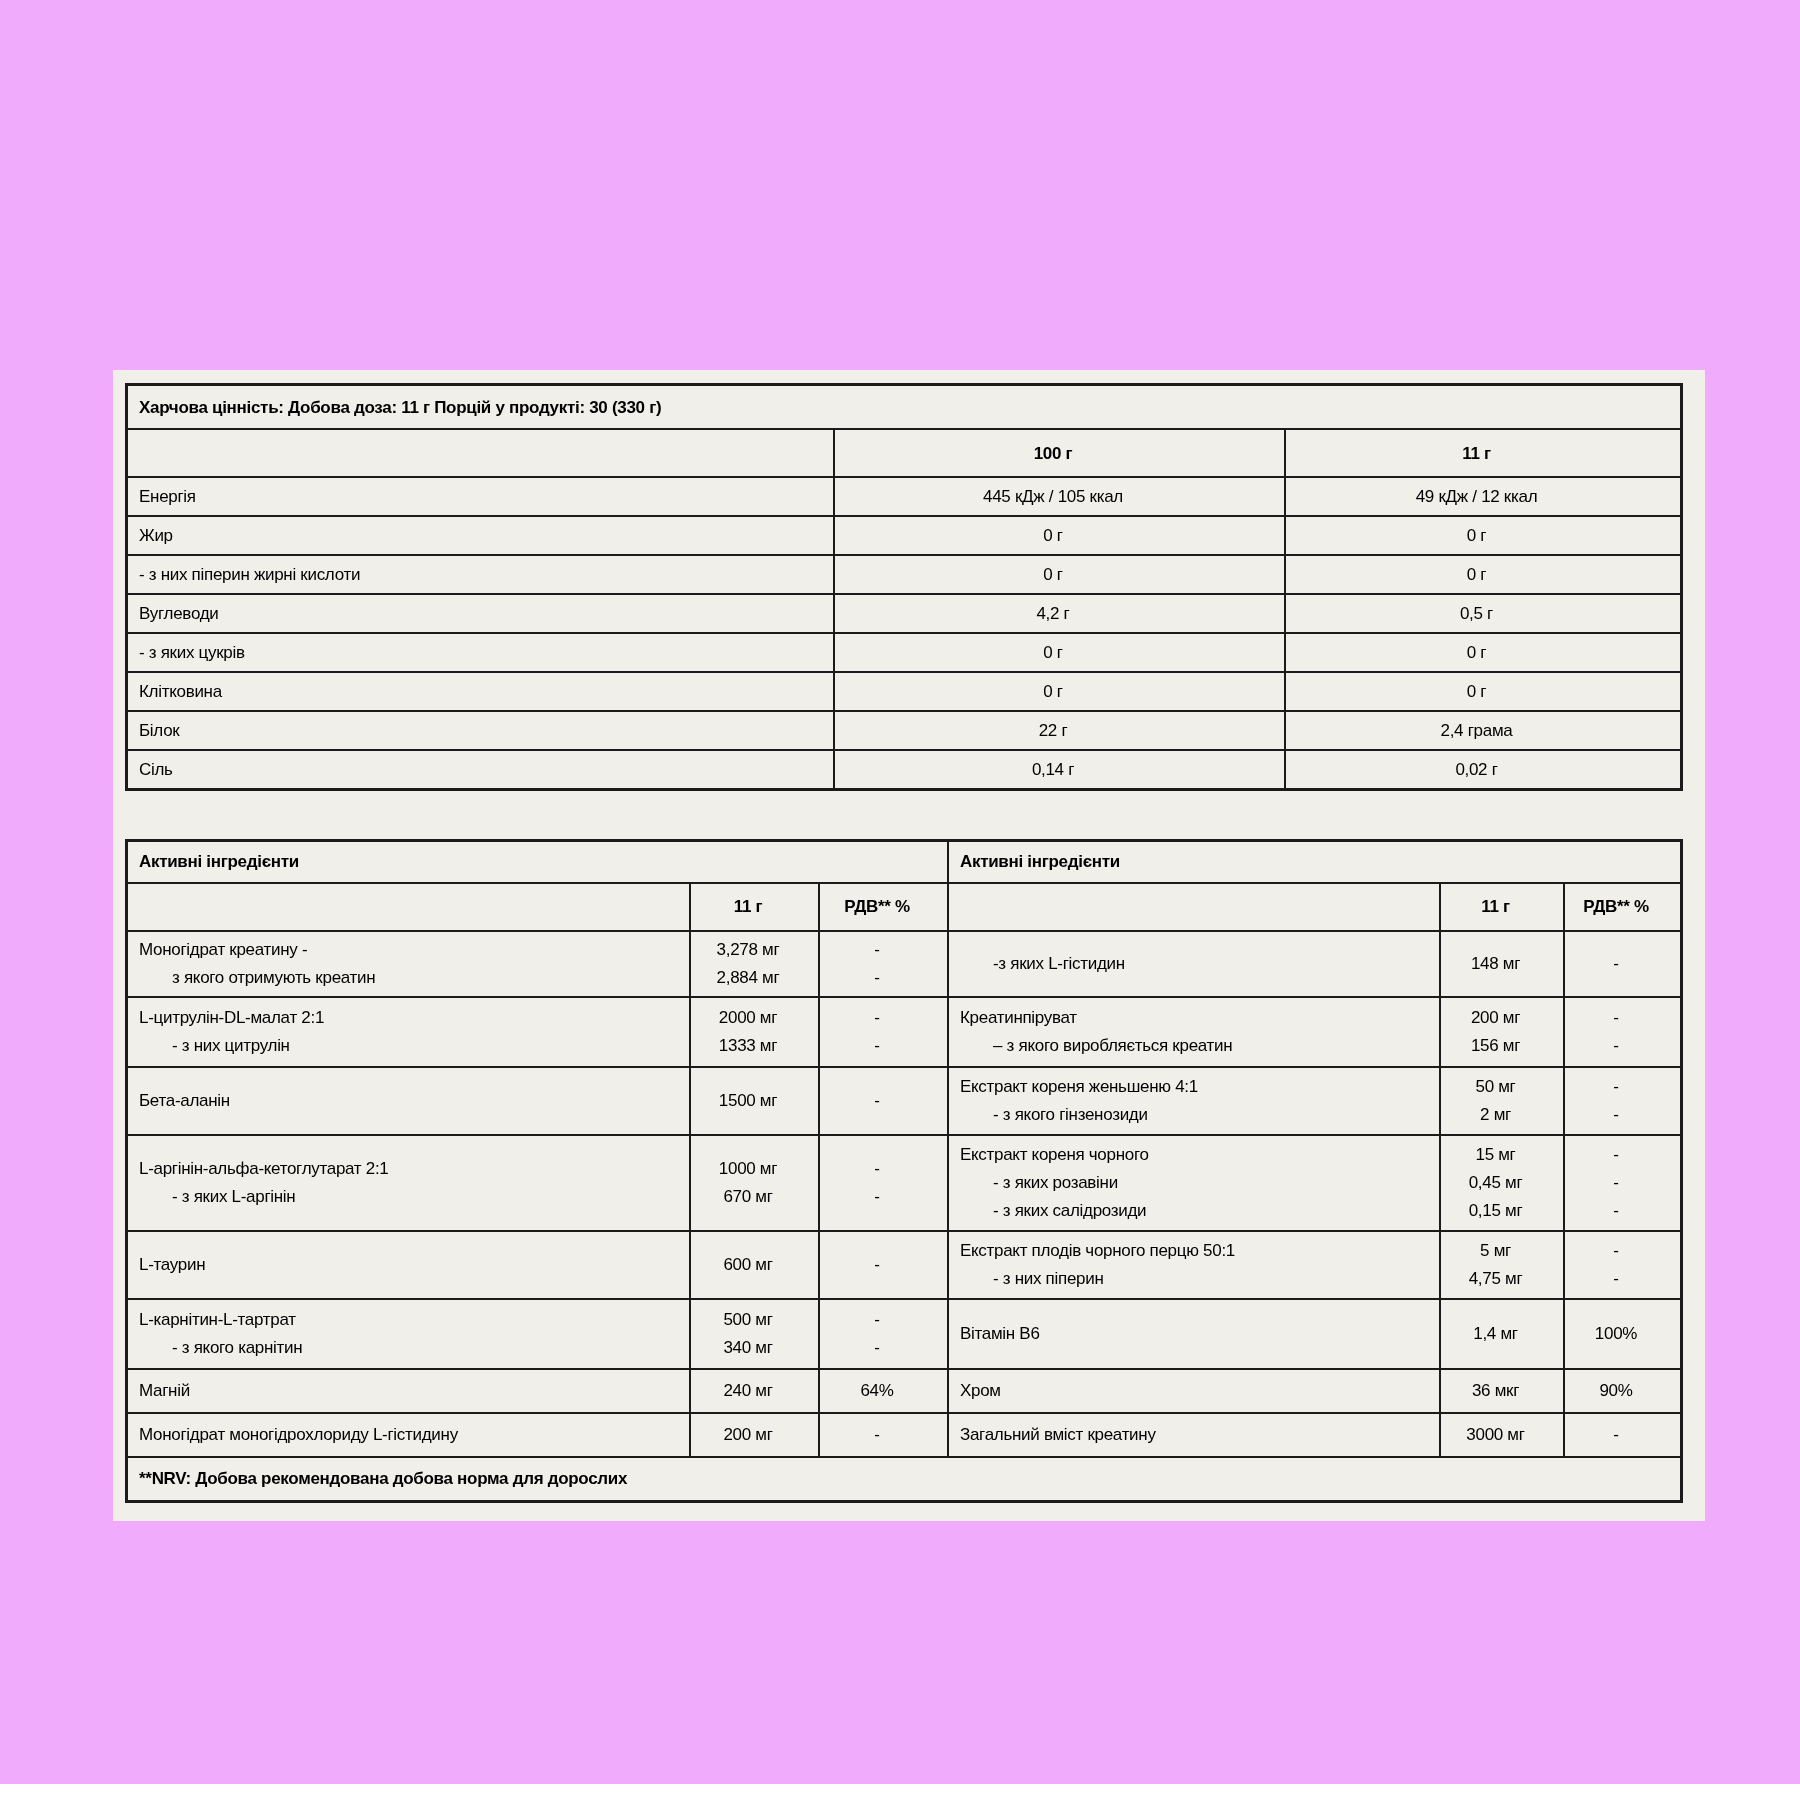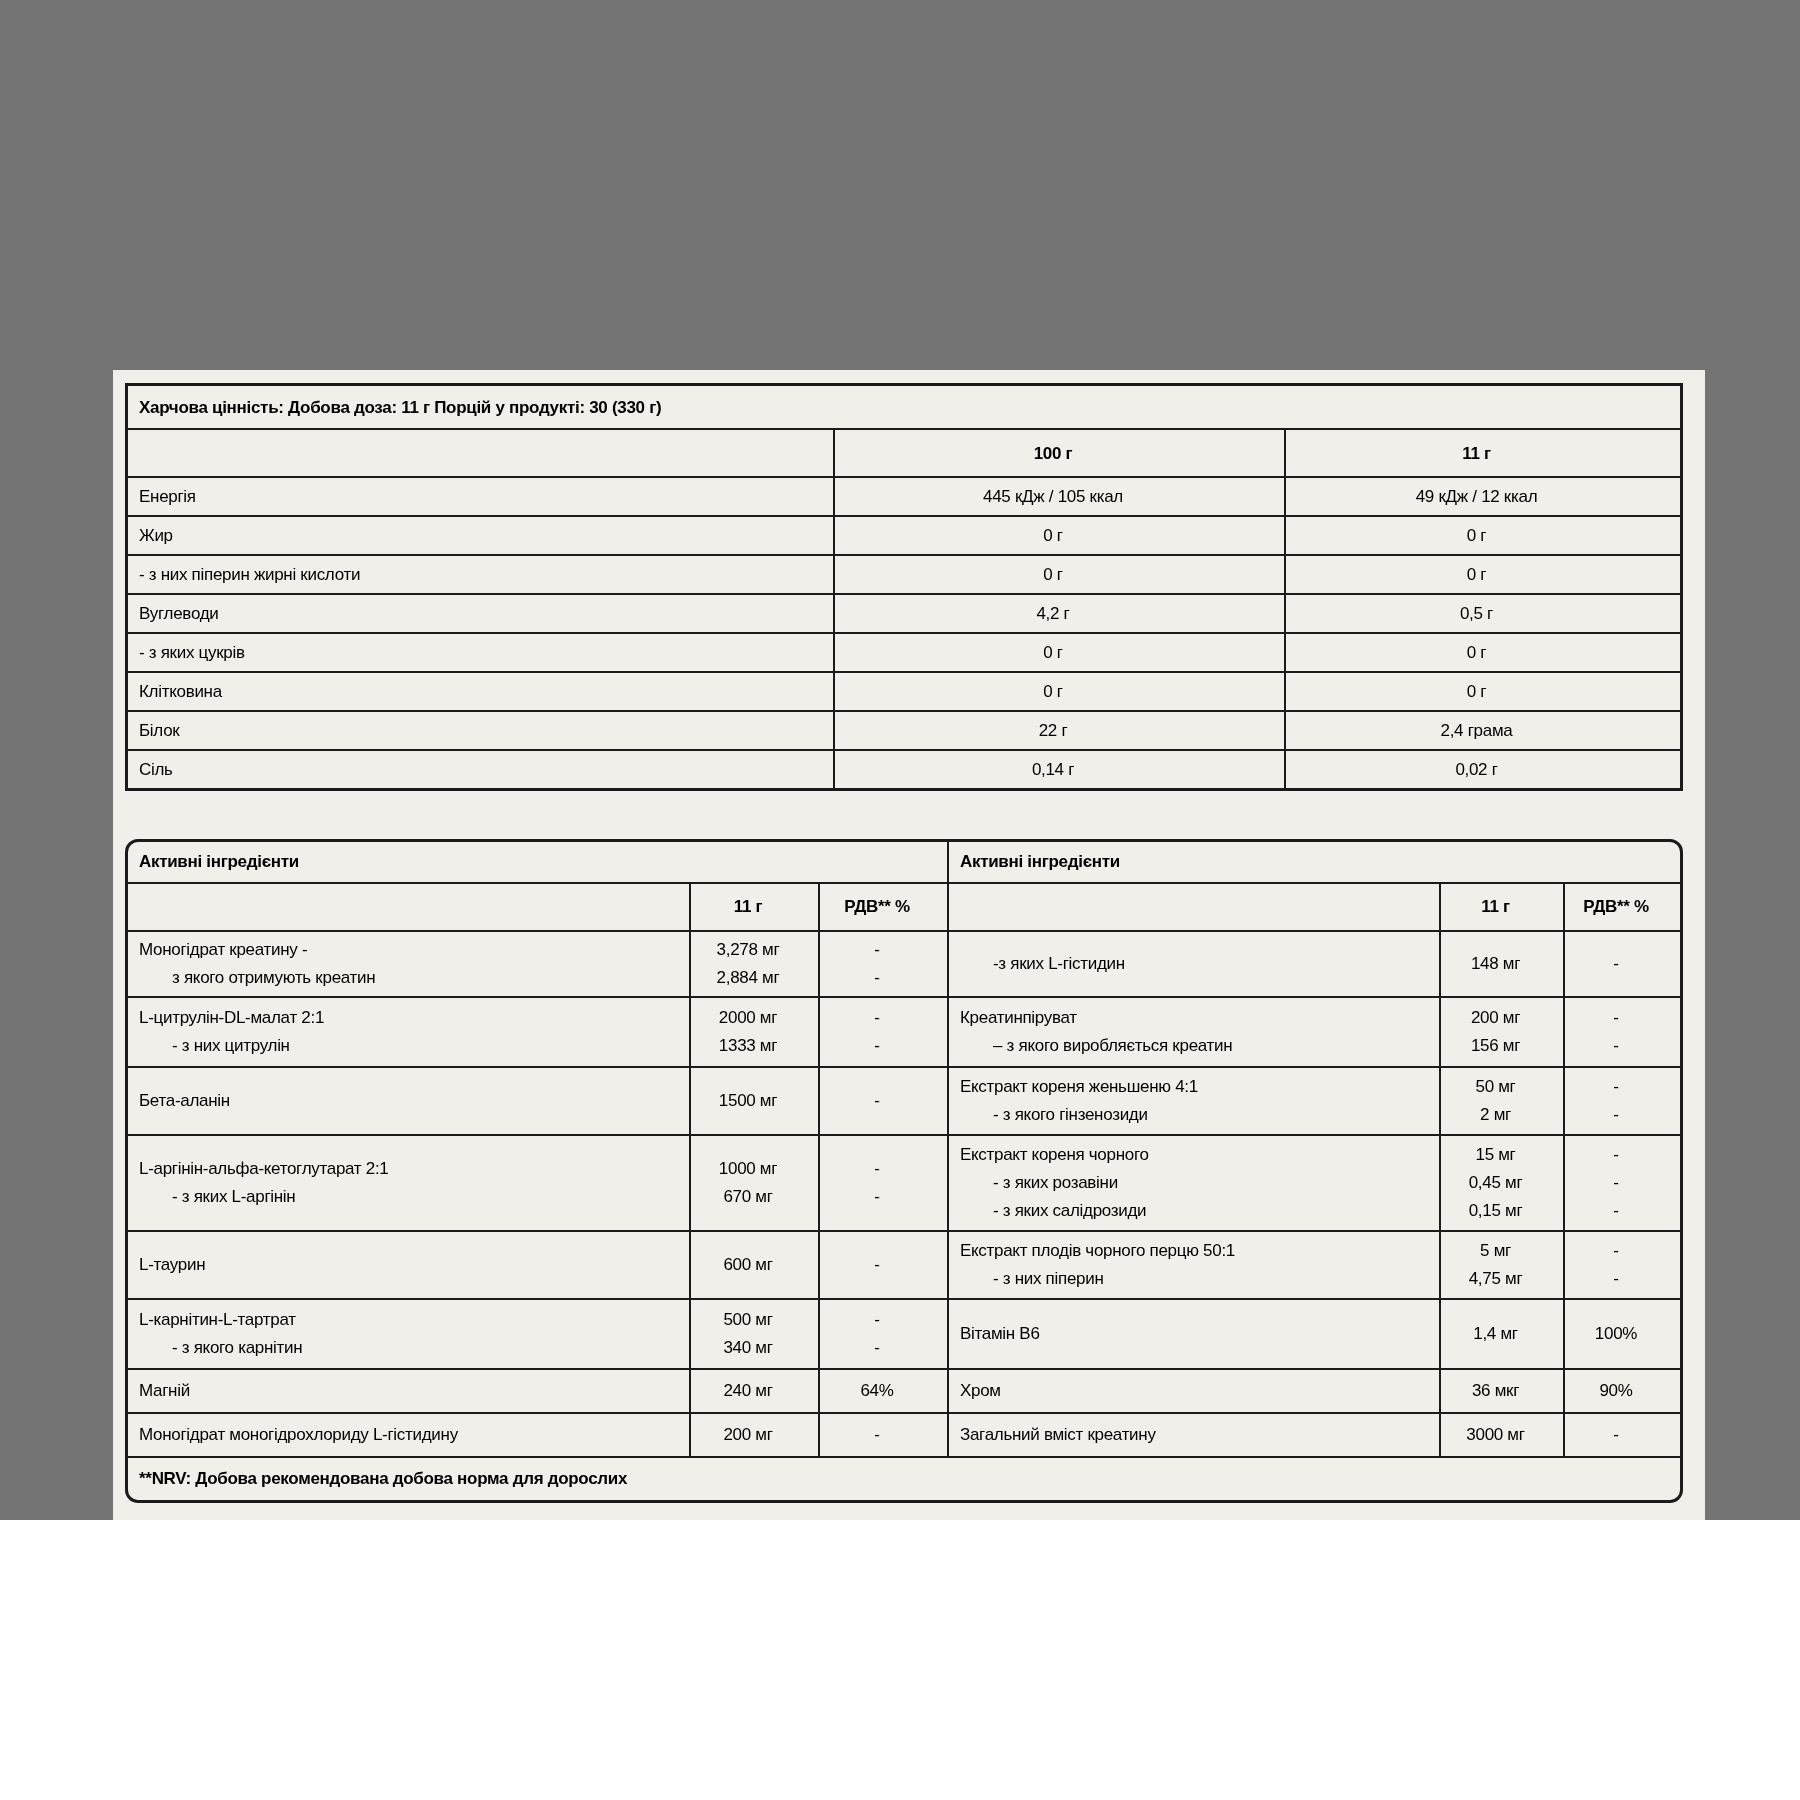--- a/index.html
+++ b/index.html
@@ -1,27 +1,27 @@
 <!DOCTYPE html>
 <html><head>
 <meta charset="utf-8">
 <style>
   :root{
     --bd:#1b1b1b;
     --panel:#f1efe9;
     --txt:#000000;
   }
   html,body{margin:0;padding:0;background:#ffffff;}
-  .page{position:relative;width:1800px;height:1520px;background:#737373;overflow:hidden;
+  .page{position:relative;width:1800px;height:1784px;background:#f0abfc;overflow:hidden;
         font-family:"Liberation Sans", sans-serif;color:var(--txt);
         font-size:17px;letter-spacing:-0.3px;}
   .panel{position:absolute;left:113px;top:370px;width:1592px;background:var(--panel);
          padding:13px 0 18px 0;box-sizing:border-box;}
   .tbl{margin-left:12px;width:1558px;border:3px solid var(--bd);box-sizing:border-box;background:var(--panel);}
-  .tbl2{margin-top:48px;border-radius:13px;}
+  .tbl2{margin-top:48px;}
   .t-row{display:grid;border-top:2px solid var(--bd);}
   .t-row.first{border-top:none;}
   .g1{grid-template-columns:705px 451px 396px;}
   .g2{grid-template-columns:561px 129px 129px 492px 124px 117px;}
   .g2h{grid-template-columns:819px 733px;}
   .gfull{grid-template-columns:1fr;}
   .cell{display:flex;flex-direction:column;justify-content:center;box-sizing:border-box;min-width:0;}
   .nm{align-items:flex-start;text-align:left;}
   .vl{align-items:center;text-align:right;}
   .bl{border-left:2px solid var(--bd);}

